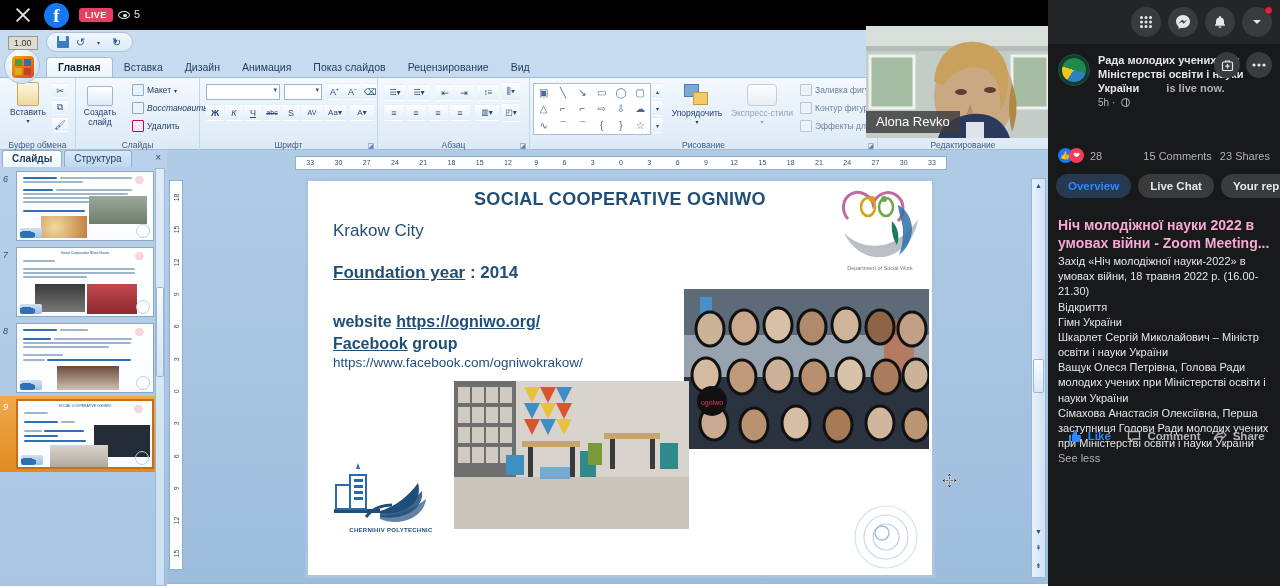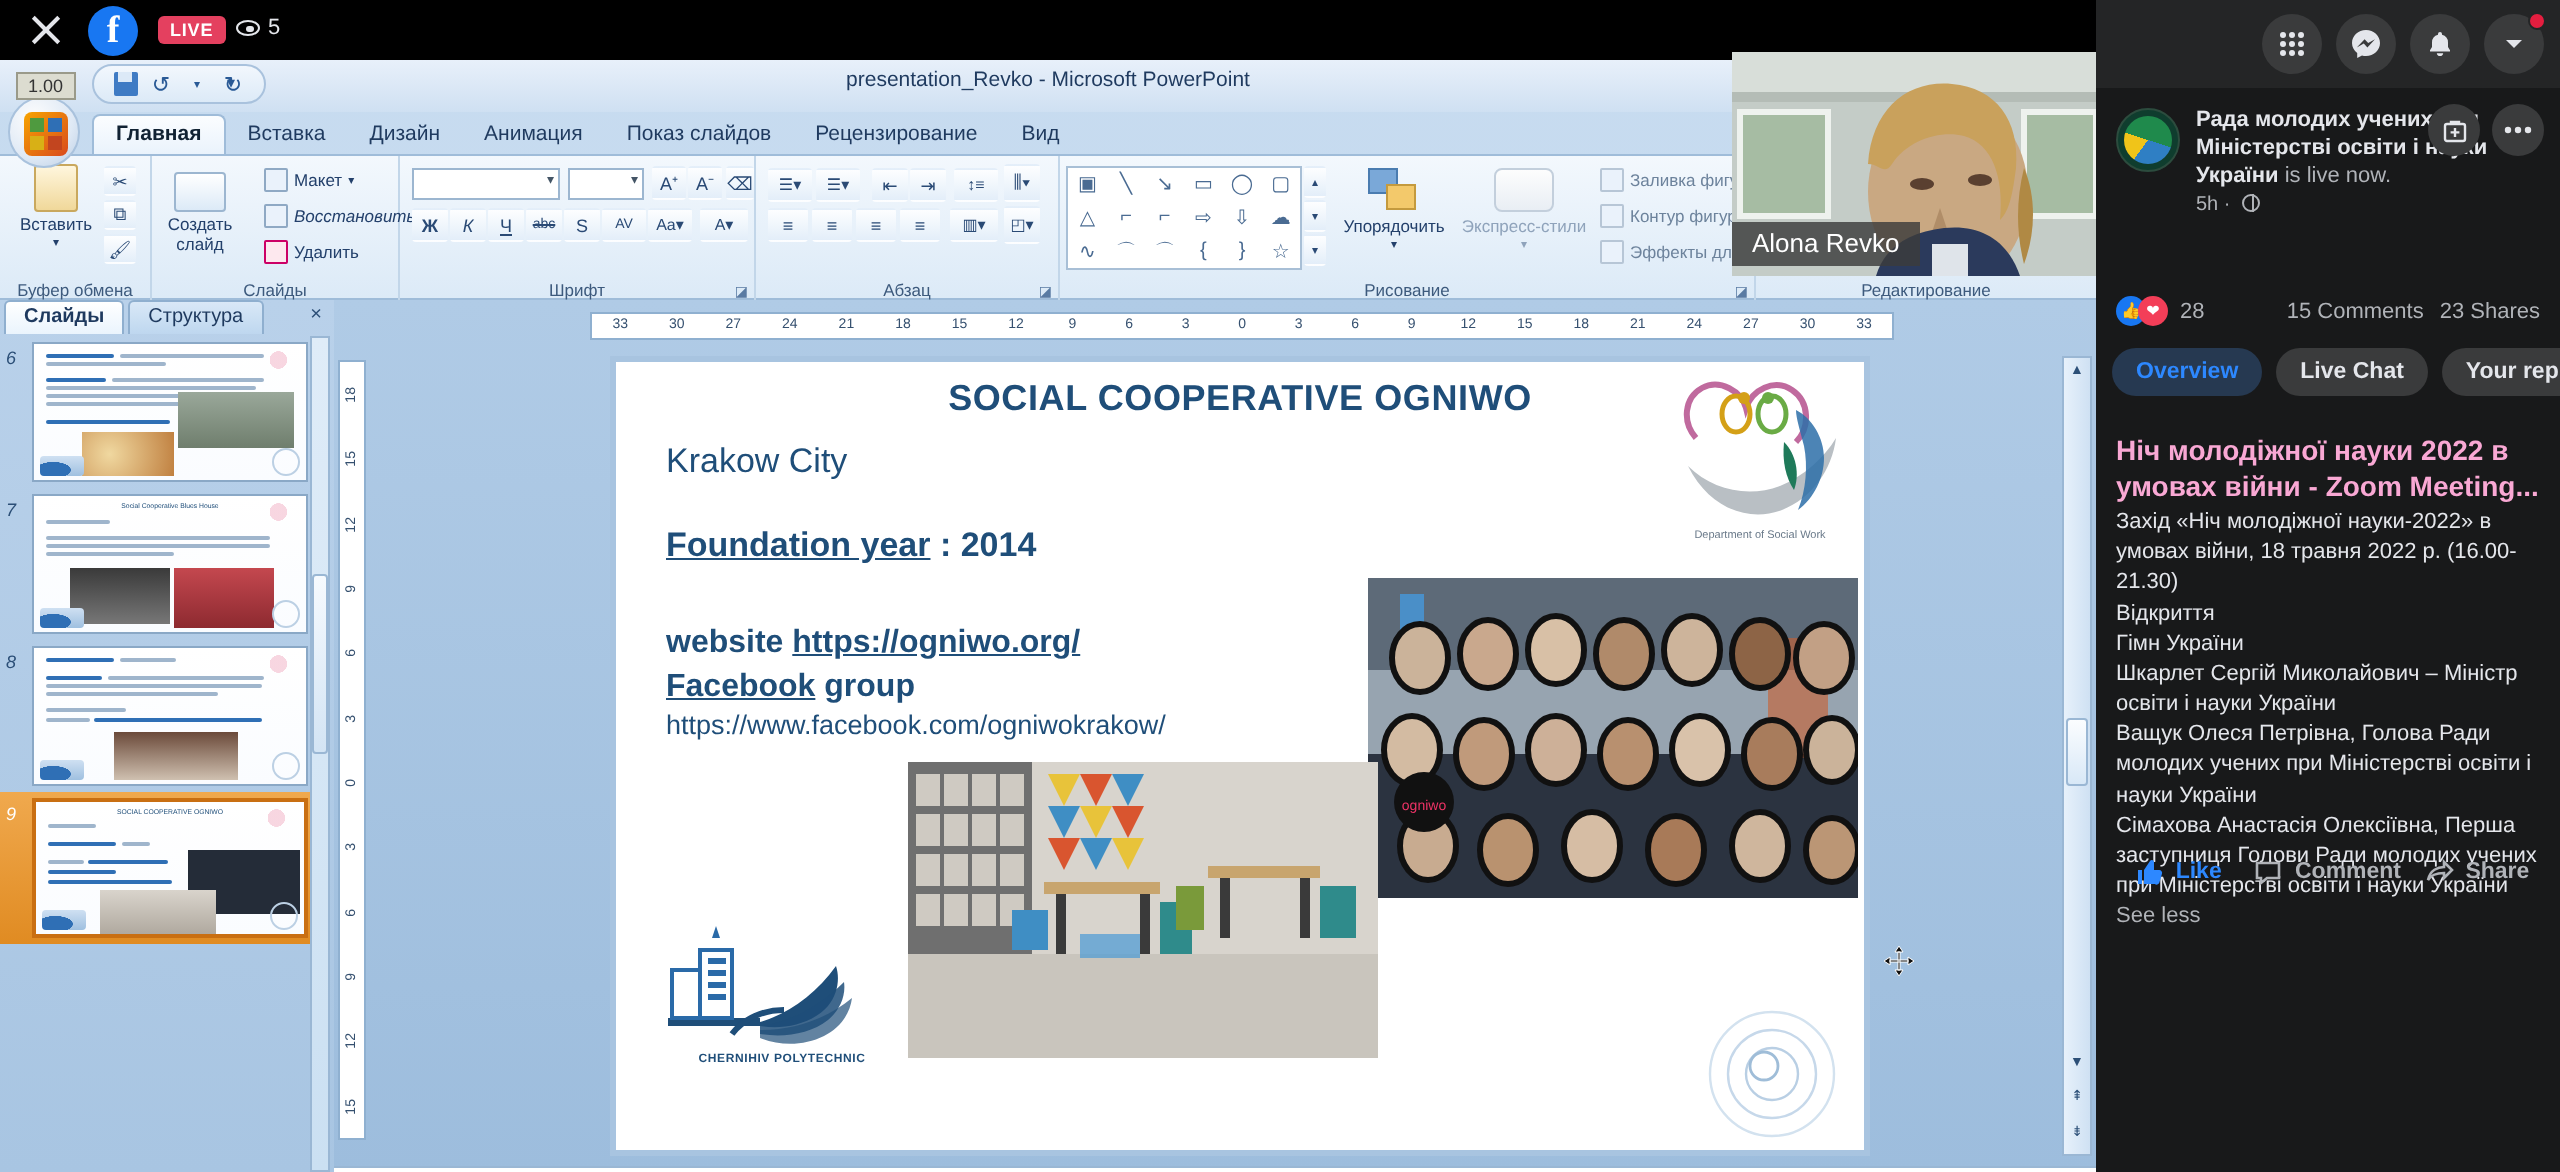--- a/index.html
+++ b/index.html
@@ -175,21 +175,21 @@
   
   .fb-side { position:absolute; left:1048px; top:44px; width:232px; height:542px; background:#18191a;
              color:#e4e6eb; overflow:hidden; }
   .post-hdr { position:absolute; left:10px; top:10px; right:10px; display:flex; gap:8px; }
   .avatar { width:32px; height:32px; border-radius:50%; flex:none; position:relative; overflow:hidden;
             background:#0f3d2e; border:1px solid #2c4c3e; }
   .av-in { position:absolute; inset:3px; border-radius:50%;
            background:conic-gradient(#1f8a4c 0 30%, #2f7fc4 30% 60%, #f0c419 60% 80%, #1f8a4c 80%); }
   .post-meta { flex:1; min-width:0; }
   .page-name { font-size:11px; font-weight:bold; color:#e4e6eb; line-height:1.25; }
-  .live-now { font-weight:normal; color:#b0b3b8; }
+  .live-now { font-weight:bold; color:#b0b3b8;margin-left:24px; }
   .post-time { font-size:10px; color:#b0b3b8; margin-top:2px; }
   .globe { display:inline-block; width:9px; height:9px; border:1px solid #b0b3b8; border-radius:50%;
            vertical-align:-1px; margin-left:3px; position:relative; }
   .globe:after{content:"";position:absolute;left:3.5px;top:-1px;width:0;height:9px;border-left:1px solid #b0b3b8;}
   .post-actions { position:absolute; right:8px; top:8px; display:flex; gap:6px; }
   .circ-btn { width:26px; height:26px; border-radius:50%; background:#3a3b3c; display:flex;
               align-items:center; justify-content:center; cursor:pointer; }
 
   .reactions { position:absolute; left:10px; top:104px; right:10px; display:flex; align-items:center;
                font-size:11px; color:#b0b3b8; }
@@ -261,23 +261,20 @@
         <svg width="10" height="10" viewBox="0 0 10 10">
             <path fill="#e4e6eb" d="M1 3l4 4 4-4z"></path>
           </svg>
         <span class="badge-dot"></span>
       </div>
     </div>
   </div>
 
   <div class="ppt">
 
-    <div class="pp-titlebar">
-      <div class="pp-title">presentation_Revko - Microsoft PowerPoint</div>
-    </div>
 
     <div class="ver-tip">1.00</div>
 
     <div class="office-orb">
         <div class="orb-inner"></div>
       </div>
 
     <div class="qat">
       <div class="qat-btn">
           <span class="qat-save"></span>

